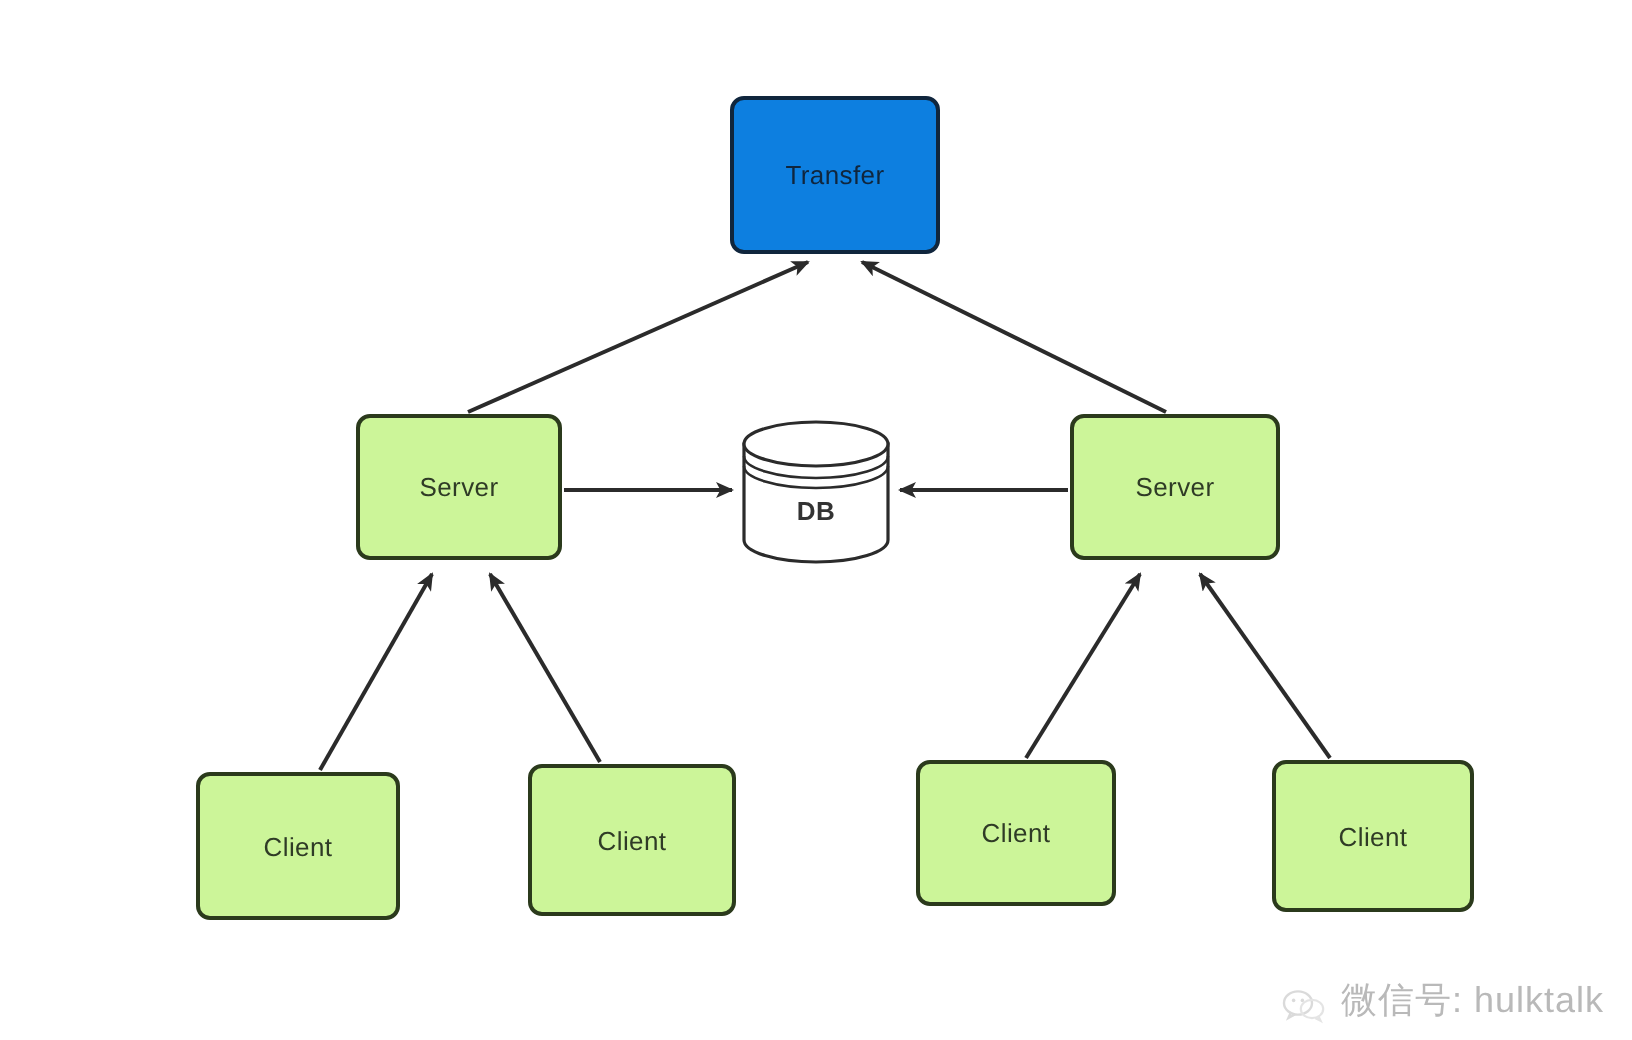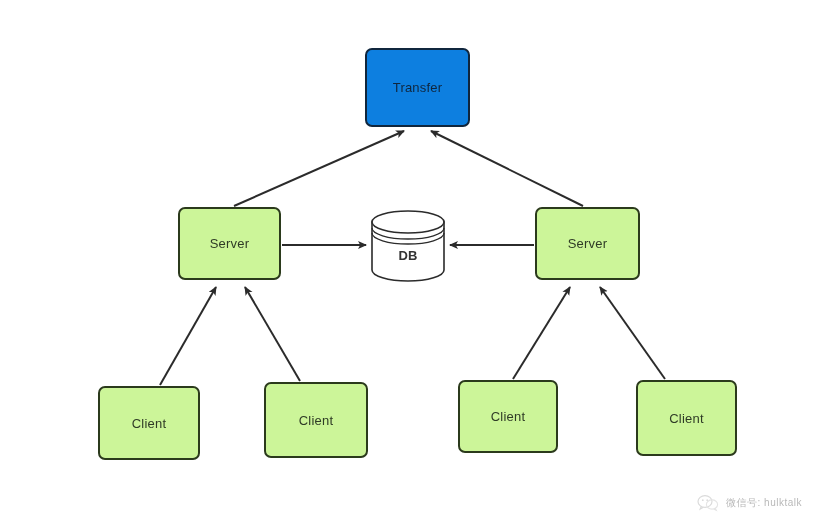--- a/index.html
+++ b/index.html
@@ -60,24 +60,24 @@
     text-align: center;
     font-size: 13px;
     color: #333333;
     letter-spacing: 0.2px;
   }
   #watermark {
     position: absolute;
     right: 14px;
     bottom: 8px;
     display: flex;
-    align-items: center;
+    align-items: flex-end;
     gap: 7px;
     color: #b9b9b9;
-    font-size: 10px;
+    font-size: 18px;
     letter-spacing: 0.5px;
     z-index: 4;
     white-space: nowrap;
   }
   #watermark .wm-icon {
     display: inline-flex;
     opacity: 0.55;
   }
 </style>
 </head>

